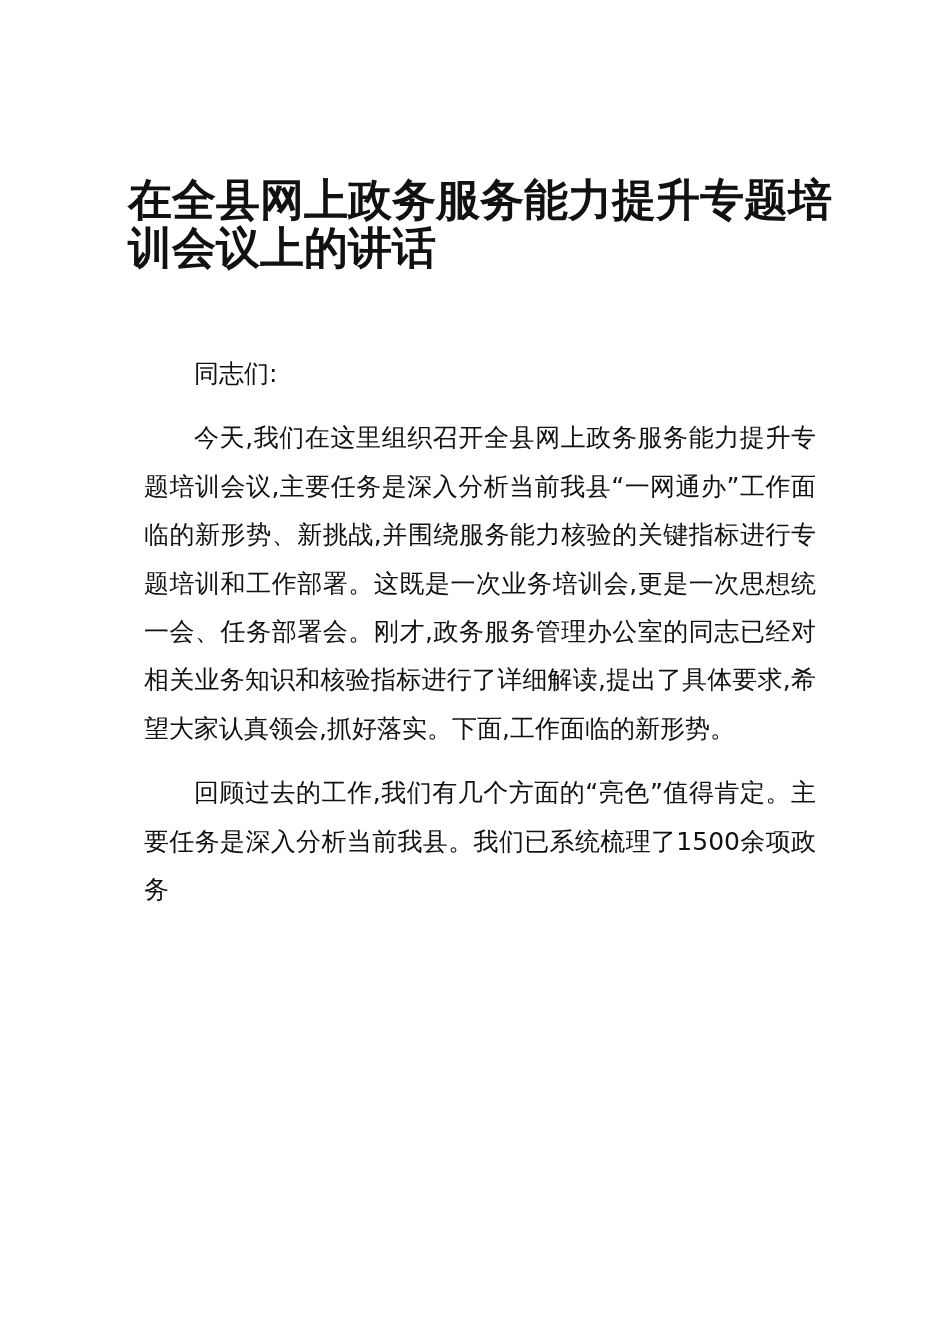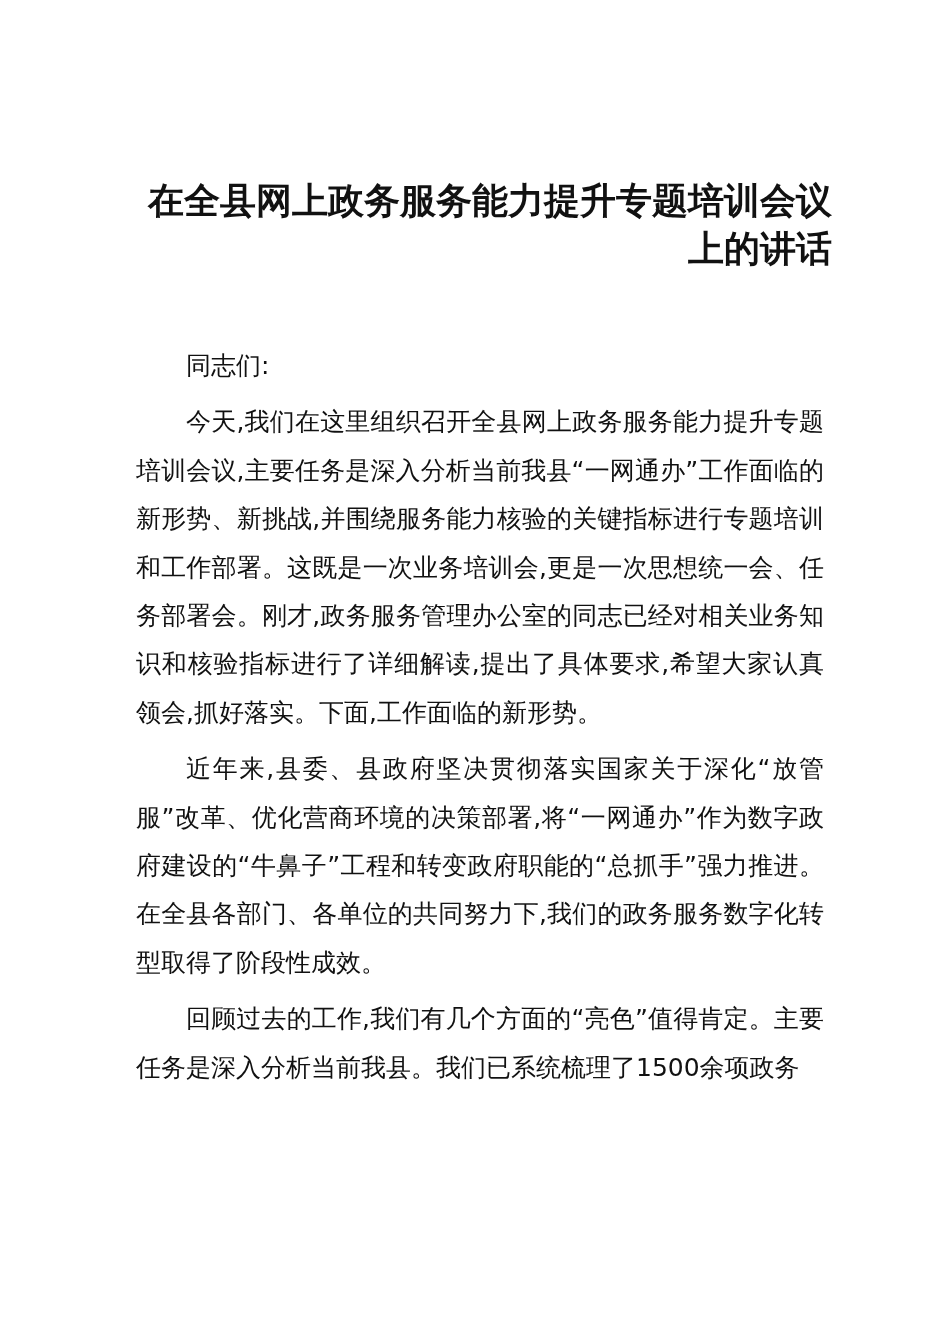--- a/index.html
+++ b/index.html
@@ -1,35 +1,34 @@
 <!DOCTYPE html>
 <html><head>
   <meta charset="utf-8">
   <style>
     html, body { margin: 0; padding: 0; background: #ffffff; }
     body { width: 950px; height: 1344px; position: relative; overflow: hidden; color: #111; }
     .page { position: absolute; left: 128px; top: 0; width: 704px; }
     .title {
       position: absolute; top: 176px; left: 0; width: 704px;
       font-family: "DejaVu Serif", "Liberation Serif", serif;
-      font-weight: bold; font-size: 36px; line-height: 48px;
-      text-align: right; letter-spacing: 0px; margin: 0;
+      font-weight: bold; font-size: 44px; line-height: 48px;
+      text-align: left; letter-spacing: 0px; margin: 0;
     }
     .body {
       position: absolute; top: 334px; left: 0; width: 704px;
       font-family: "DejaVu Sans", "Liberation Sans", sans-serif;
       font-size: 25px; line-height: 48.4px; text-align: justify;
     }
-    .body p { margin: 8px; text-indent: 2em; }
+    .body p { margin: 16px; text-indent: 2em; }
     .body p.heading { font-weight: bold; }
   </style>
 </head>
 <body>
 
 <div class="page">
   <h1 class="title">在全县网上政务服务能力提升专题培训会议上的讲话</h1>
   <div class="body">
     <p>同志们:</p>
     <p>今天,我们在这里组织召开全县网上政务服务能力提升专题培训会议,主要任务是深入分析当前我县“一网通办”工作面临的新形势、新挑战,并围绕服务能力核验的关键指标进行专题培训和工作部署。这既是一次业务培训会,更是一次思想统一会、任务部署会。刚才,政务服务管理办公室的同志已经对相关业务知识和核验指标进行了详细解读,提出了具体要求,希望大家认真领会,抓好落实。下面,工作面临的新形势。</p>
-    <p>近年来,县委、县政府坚决贯彻落实国家关于深化“放管服”改革、优化营商环境的决策部署,将“一网通办”作为数字政府建设的“牛鼻子”工程和转变政府职能的“总抓手”强力推进。在全县各部门、各单位的共同努力下,我们的政务服务数字化转型取得了阶段性成效。</p>
     <p>回顾过去的工作,我们有几个方面的“亮色”值得肯定。主要任务是深入分析当前我县。我们已系统梳理了1500余项政务</p>
   </div>
 </div>
 
 </body></html>

